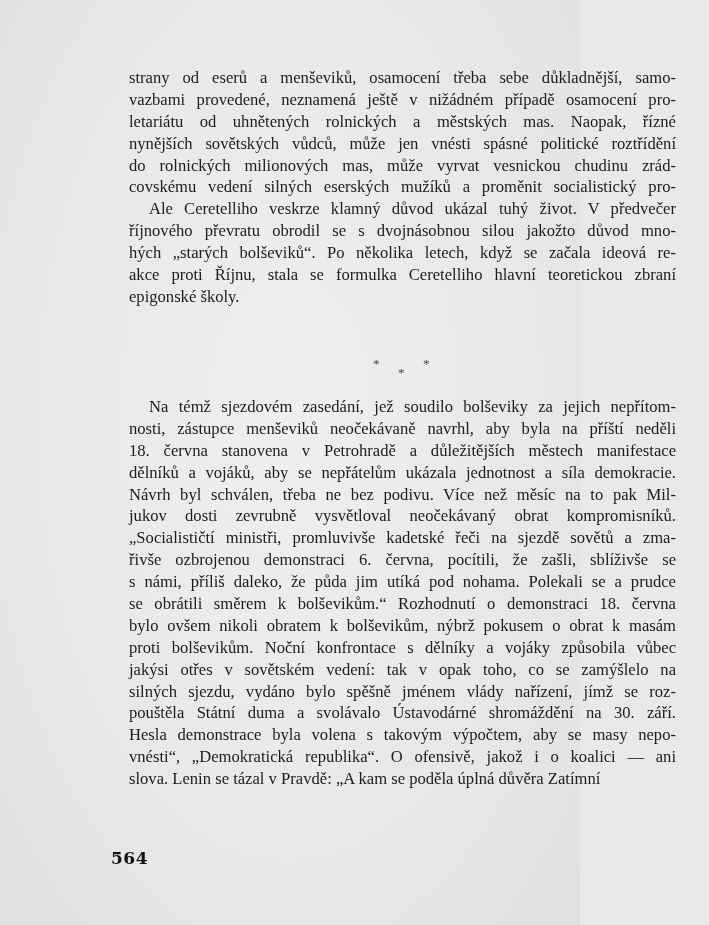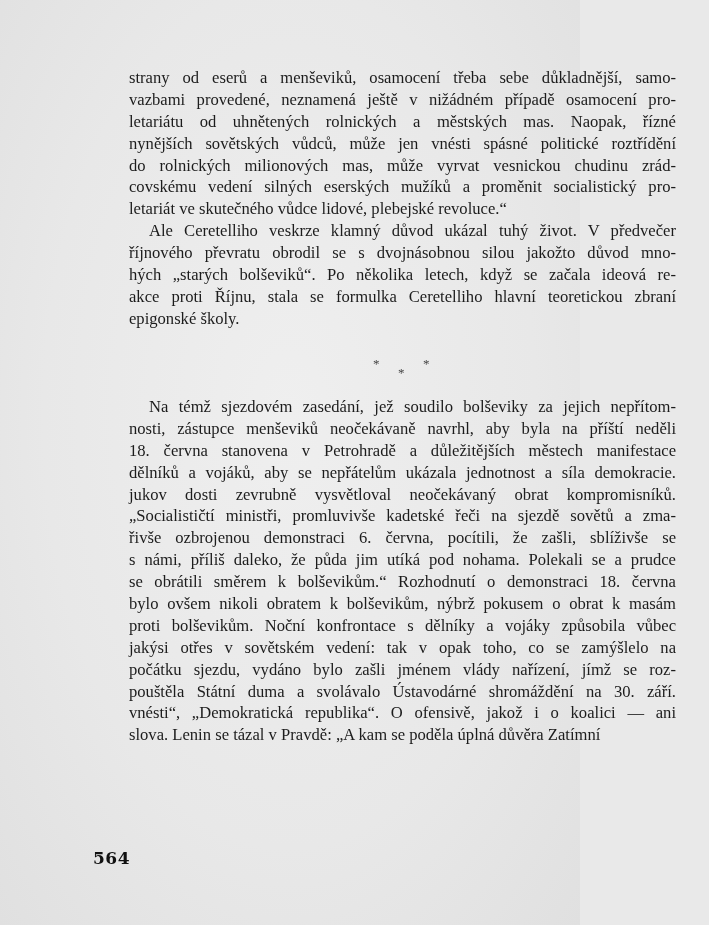--- a/index.html
+++ b/index.html
@@ -24,39 +24,38 @@
   }
   .line.last { text-align-last: left; }
   .line.indent { padding-left: 20px; }
   .stars {
     position: absolute; left: 0; top: 350px; width: 709px; height: 30px;
     font-size: 13px; color: #444;
   }
   .star { position: absolute; }
   .section2 { top: 396px; }
   .folio {
-    position: absolute; left: 93px; top: 848px;
+    position: absolute; left: 111px; top: 848px;
     font-family: "DejaVu Serif", serif; font-weight: bold; font-size: 17px;
     color: #111; letter-spacing: 0.5px;
   }
 </style>
 </head>
 <body>
 
 <div class="page">
 
   <div class="textblock" id="top-block">
       <div>
         <span class="line">strany od eserů a menševiků, osamocení třeba sebe důkladnější, samo-</span>
         <span class="line">vazbami provedené, neznamená ještě v nižádném případě osamocení pro-</span>
         <span class="line">letariátu od uhnětených rolnických a městských mas. Naopak, řízné</span>
         <span class="line">nynějších sovětských vůdců, může jen vnésti spásné politické roztřídění</span>
         <span class="line">do rolnických milionových mas, může vyrvat vesnickou chudinu zrád-</span>
         <span class="line">covskému vedení silných eserských mužíků a proměnit socialistický pro-</span>
-        <span class="line last">letariát ve skutečného vůdce lidové, plebejské revoluce.“</span>
       </div>
       <div>
         <span class="line indent">Ale Ceretelliho veskrze klamný důvod ukázal tuhý život. V předvečer</span>
         <span class="line">říjnového převratu obrodil se s dvojnásobnou silou jakožto důvod mno-</span>
         <span class="line">hých „starých bolševiků“. Po několika letech, když se začala ideová re-</span>
         <span class="line">akce proti Říjnu, stala se formulka Ceretelliho hlavní teoretickou zbraní</span>
         <span class="line last">epigonské školy.</span>
       </div>
     </div>
 
@@ -65,29 +64,31 @@
     <span class="star" style="left:423px; top:6px;">*</span>
     <span class="star" style="left:398px; top:15px;">*</span>
   </div>
 
   <div class="textblock section2" id="bottom-block">
       <div>
         <span class="line indent">Na témž sjezdovém zasedání, jež soudilo bolševiky za jejich nepřítom-</span>
         <span class="line">nosti, zástupce menševiků neočekávaně navrhl, aby byla na příští neděli</span>
         <span class="line">18. června stanovena v Petrohradě a důležitějších městech manifestace</span>
         <span class="line">dělníků a vojáků, aby se nepřátelům ukázala jednotnost a síla demokracie.</span>
+        <span class="line">Návrh byl schválen, třeba ne bez podivu. Více než měsíc na to pak Mil-</span>
         <span class="line">jukov dosti zevrubně vysvětloval neočekávaný obrat kompromisníků.</span>
         <span class="line">„Socialističtí ministři, promluvivše kadetské řeči na sjezdě sovětů a zma-</span>
         <span class="line">řivše ozbrojenou demonstraci 6. června, pocítili, že zašli, sblíživše se</span>
         <span class="line">s námi, příliš daleko, že půda jim utíká pod nohama. Polekali se a prudce</span>
         <span class="line">se obrátili směrem k bolševikům.“ Rozhodnutí o demonstraci 18. června</span>
         <span class="line">bylo ovšem nikoli obratem k bolševikům, nýbrž pokusem o obrat k masám</span>
         <span class="line">proti bolševikům. Noční konfrontace s dělníky a vojáky způsobila vůbec</span>
         <span class="line">jakýsi otřes v sovětském vedení: tak v opak toho, co se zamýšlelo na</span>
-        <span class="line">počátku sjezdu, vydáno bylo zašli jménem vlády nařízení, jímž se roz-</span>
+        <span class="line">silných sjezdu, vydáno bylo spěšně jménem vlády nařízení, jímž se roz-</span>
         <span class="line">pouštěla Státní duma a svolávalo Ústavodárné shromáždění na 30. září.</span>
+        <span class="line">Hesla demonstrace byla volena s takovým výpočtem, aby se masy nepo-</span>
         <span class="line">vnésti“, „Demokratická republika“. O ofensivě, jakož i o koalici — ani</span>
         <span class="line last">slova. Lenin se tázal v Pravdě: „A kam se poděla úplná důvěra Zatímní</span>
       </div>
     </div>
 
   <div class="folio">564</div>
 </div>
 
 </body></html>

